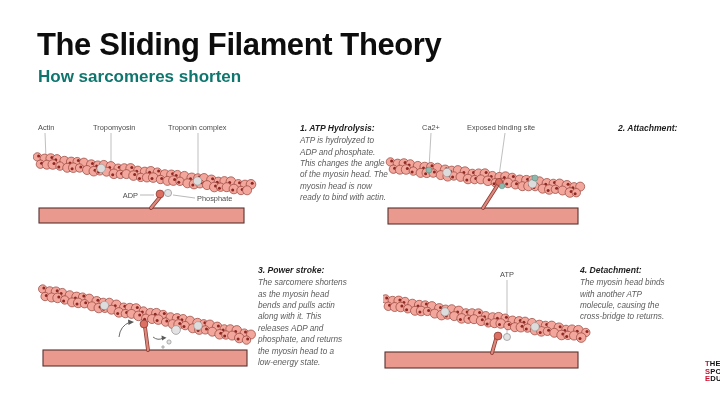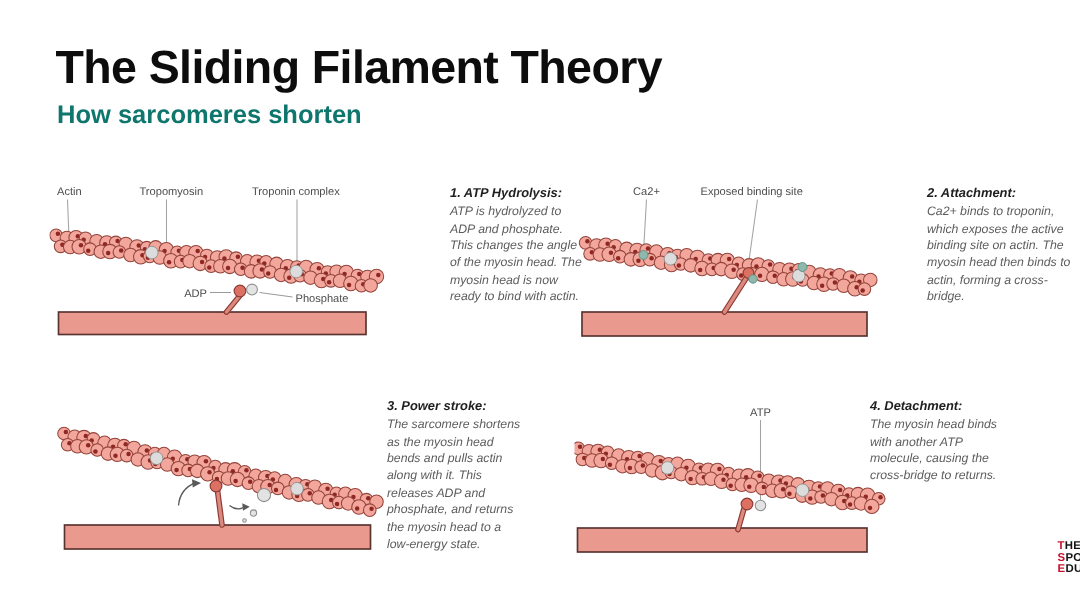--- a/index.html
+++ b/index.html
@@ -278,21 +278,20 @@
     <rect class="bar" x="5" y="94" width="190" height="16"></rect>
     <path class="neck-o" d="M116,69 L100,94"></path>
     <path class="neck" d="M116,69 L100,94"></path>
     <circle class="head" cx="116" cy="68" r="3.6"></circle>
     <circle class="ca" cx="46" cy="56" r="3"></circle>
     <circle class="ca" cx="119" cy="72" r="2.8"></circle>
     <circle class="ca" cx="152" cy="64" r="3"></circle>
   </svg>
   <div class="step" style="left:618px;top:122px;width:97px;">
     <div class="step-title">2. Attachment:</div>
-    <div class="step-body">Ca2+ binds to troponin, which exposes the active binding site on actin. The myosin head then binds to actin, forming a cross-bridge.</div>
   </div>
 
   <svg class="diagram" style="left:33px;top:258px;" width="224" height="124" viewBox="0 0 224 124">
     <g>
         <circle cx="9.7" cy="31.0" r="4.2" class="bead"></circle>
         <circle cx="10.9" cy="30.0" r="1.5" class="bead-dot"></circle>
         <circle cx="16.8" cy="33.2" r="4.5" class="bead"></circle>
         <circle cx="23.0" cy="33.7" r="4.8" class="bead"></circle>
         <circle cx="24.2" cy="32.7" r="1.5" class="bead-dot"></circle>
         <circle cx="29.3" cy="34.6" r="4.2" class="bead"></circle>

